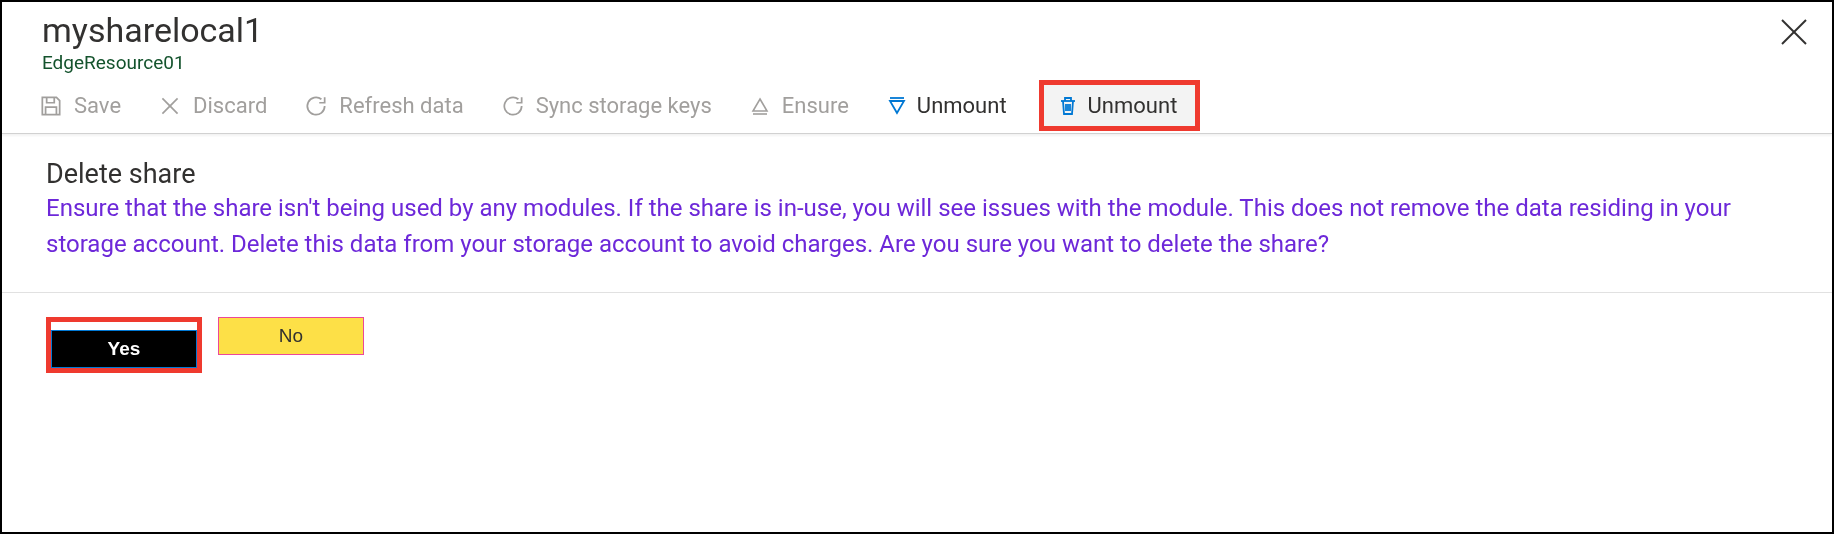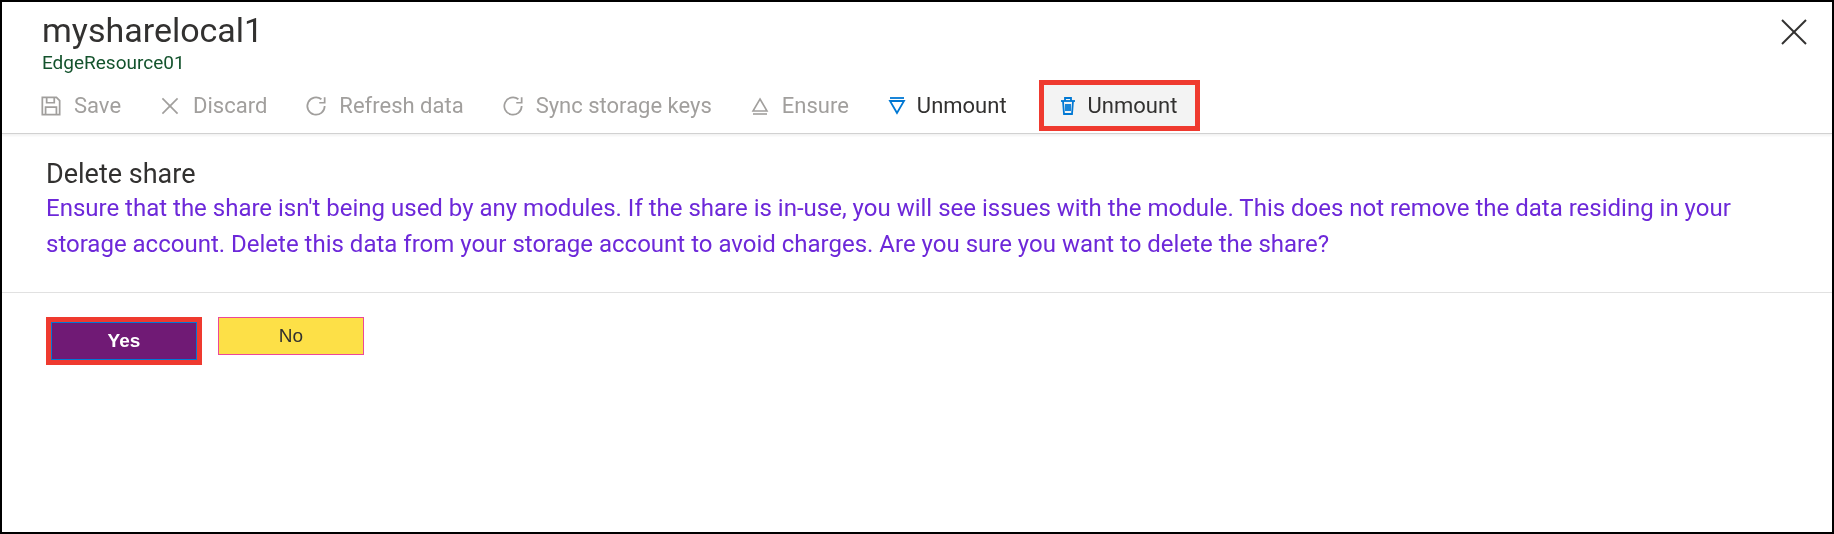--- a/index.html
+++ b/index.html
@@ -97,24 +97,25 @@
     font-size: 19px;
     border: 1px solid #ec4899;
     background: #fde047;
     color: #323130;
     cursor: pointer;
     display:flex;
     align-items:center;
     justify-content:center;
   }
   .btn.primary {
-    background: #701a75;
+    background: #000000;
     border-color: #0078d4;
     color: #fff;
     font-weight: 600;
+    margin-top: 8px;
   }
   .btn-highlight {
     border: 5px solid #ef3a2f;
     padding: 0;
     display: inline-flex;
   }
   .btn-highlight .btn { border:1px solid #0078d4; }
 </style>
 </head>
 <body>

